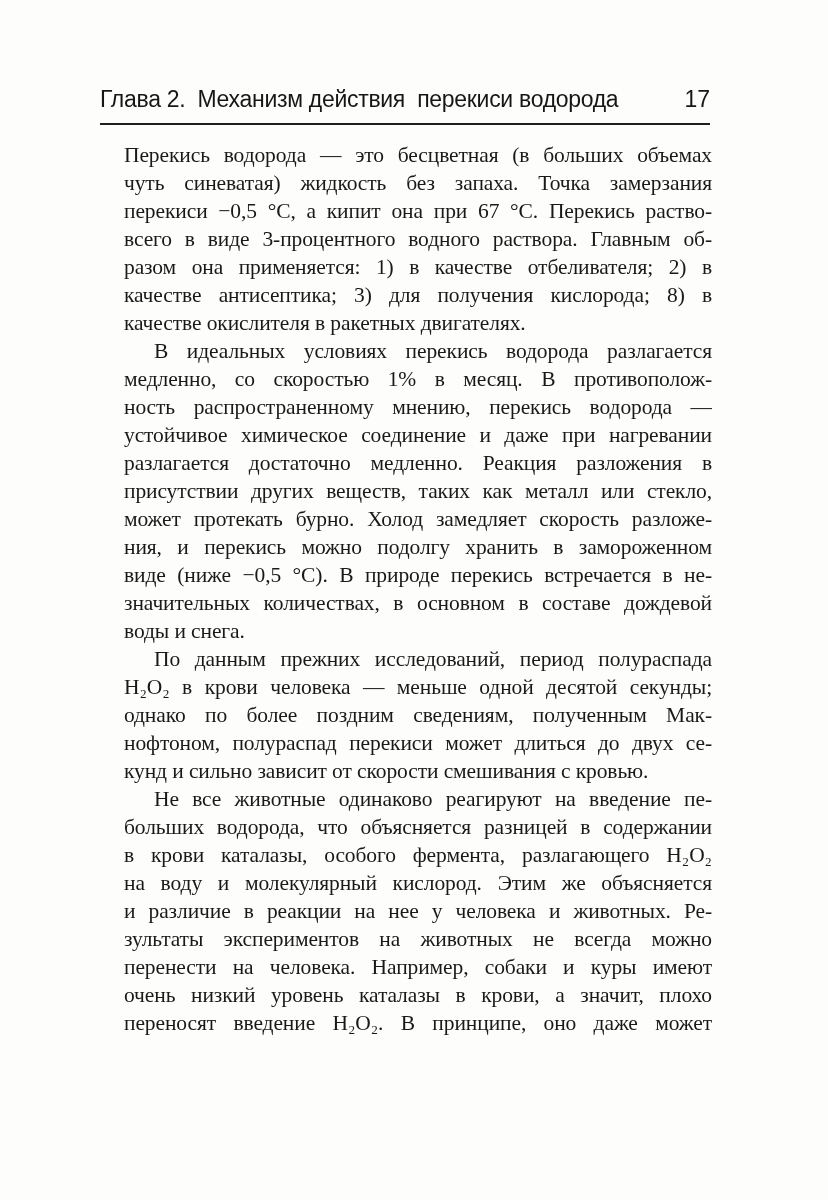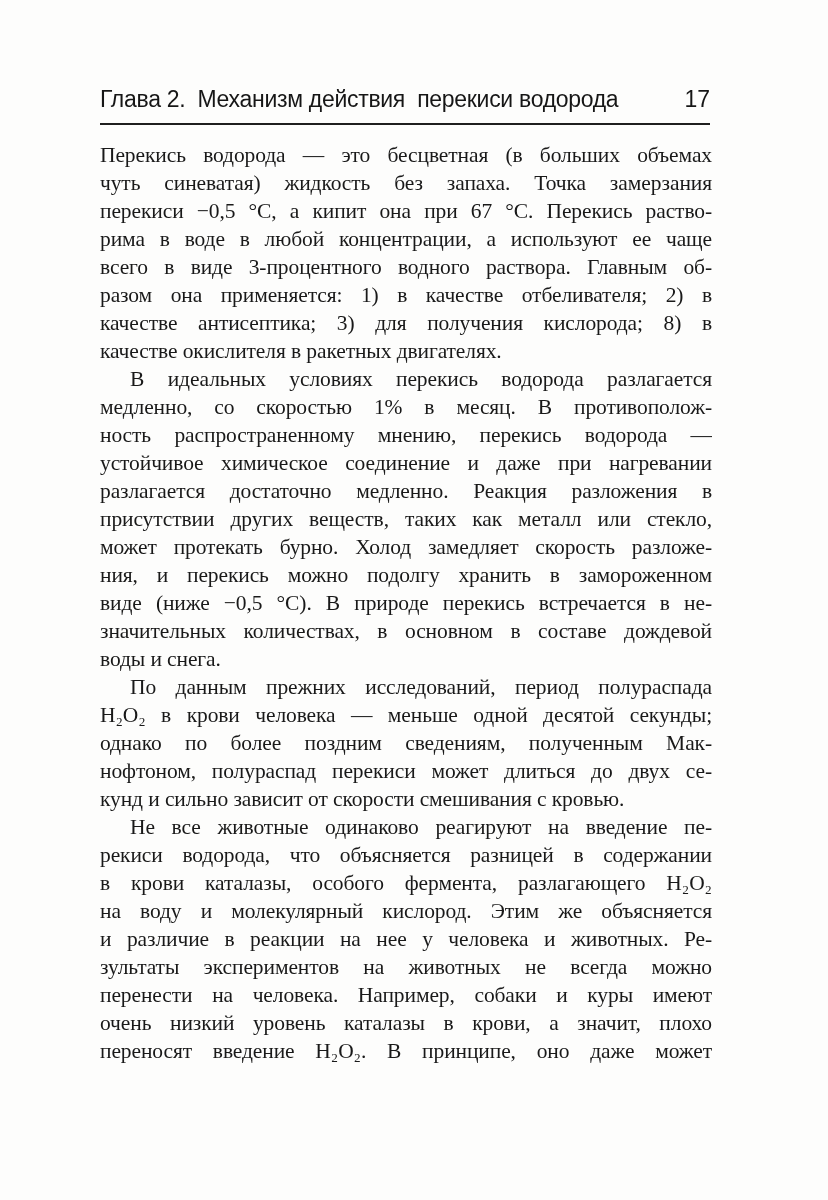--- a/index.html
+++ b/index.html
@@ -44,38 +44,38 @@
     color: #191919;
   }
   .paragraph { margin: 0; }
   .line {
     height: 28px;
     overflow: hidden;
     text-align: justify;
     text-align-last: justify;
     letter-spacing: -0.1px;
     white-space: normal;
+    margin-left: 24px;
   }
   .line.para-end { text-align-last: left; }
   .line.indent { text-indent: 30px; }
 </style>
 </head>
 <body>
 
 <div class="page">
   <div class="header">
     <span class="header-title">Глава 2.  Механизм действия  перекиси водорода</span>
     <span class="page-number">17</span>
   </div>
   <div class="body-text" id="body-text">
       <div class="paragraph">
         <div class="line">Перекись водорода — это бесцветная (в больших объемах</div>
         <div class="line">чуть синеватая) жидкость без запаха. Точка замерзания</div>
         <div class="line">перекиси −0,5 °C, а кипит она при 67 °C. Перекись раство-</div>
-        <div class="line">рима в воде в любой концентрации, а используют ее чаще</div>
         <div class="line">всего в виде 3-процентного водного раствора. Главным об-</div>
         <div class="line">разом она применяется: 1) в качестве отбеливателя; 2) в</div>
         <div class="line">качестве антисептика; 3) для получения кислорода; 8) в</div>
         <div class="line para-end">качестве окислителя в ракетных двигателях.</div>
       </div>
       <div class="paragraph">
         <div class="line indent">В идеальных условиях перекись водорода разлагается</div>
         <div class="line">медленно, со скоростью 1% в месяц. В противополож-</div>
         <div class="line">ность распространенному мнению, перекись водорода —</div>
         <div class="line">устойчивое химическое соединение и даже при нагревании</div>
@@ -89,21 +89,21 @@
       </div>
       <div class="paragraph">
         <div class="line indent">По данным прежних исследований, период полураспада</div>
         <div class="line">H₂O₂ в крови человека — меньше одной десятой секунды;</div>
         <div class="line">однако по более поздним сведениям, полученным Мак-</div>
         <div class="line">нофтоном, полураспад перекиси может длиться до двух се-</div>
         <div class="line para-end">кунд и сильно зависит от скорости смешивания с кровью.</div>
       </div>
       <div class="paragraph">
         <div class="line indent">Не все животные одинаково реагируют на введение пе-</div>
-        <div class="line">рекиси водорода, что объясняется разницей в содержании</div>
+        <div class="line">больших водорода, что объясняется разницей в содержании</div>
         <div class="line">в крови каталазы, особого фермента, разлагающего H₂O₂</div>
         <div class="line">на воду и молекулярный кислород. Этим же объясняется</div>
         <div class="line">и различие в реакции на нее у человека и животных. Ре-</div>
         <div class="line">зультаты экспериментов на животных не всегда можно</div>
         <div class="line">перенести на человека. Например, собаки и куры имеют</div>
         <div class="line">очень низкий уровень каталазы в крови, а значит, плохо</div>
         <div class="line">переносят введение H₂O₂. В принципе, оно даже может</div>
       </div>
     </div>
 </div>

